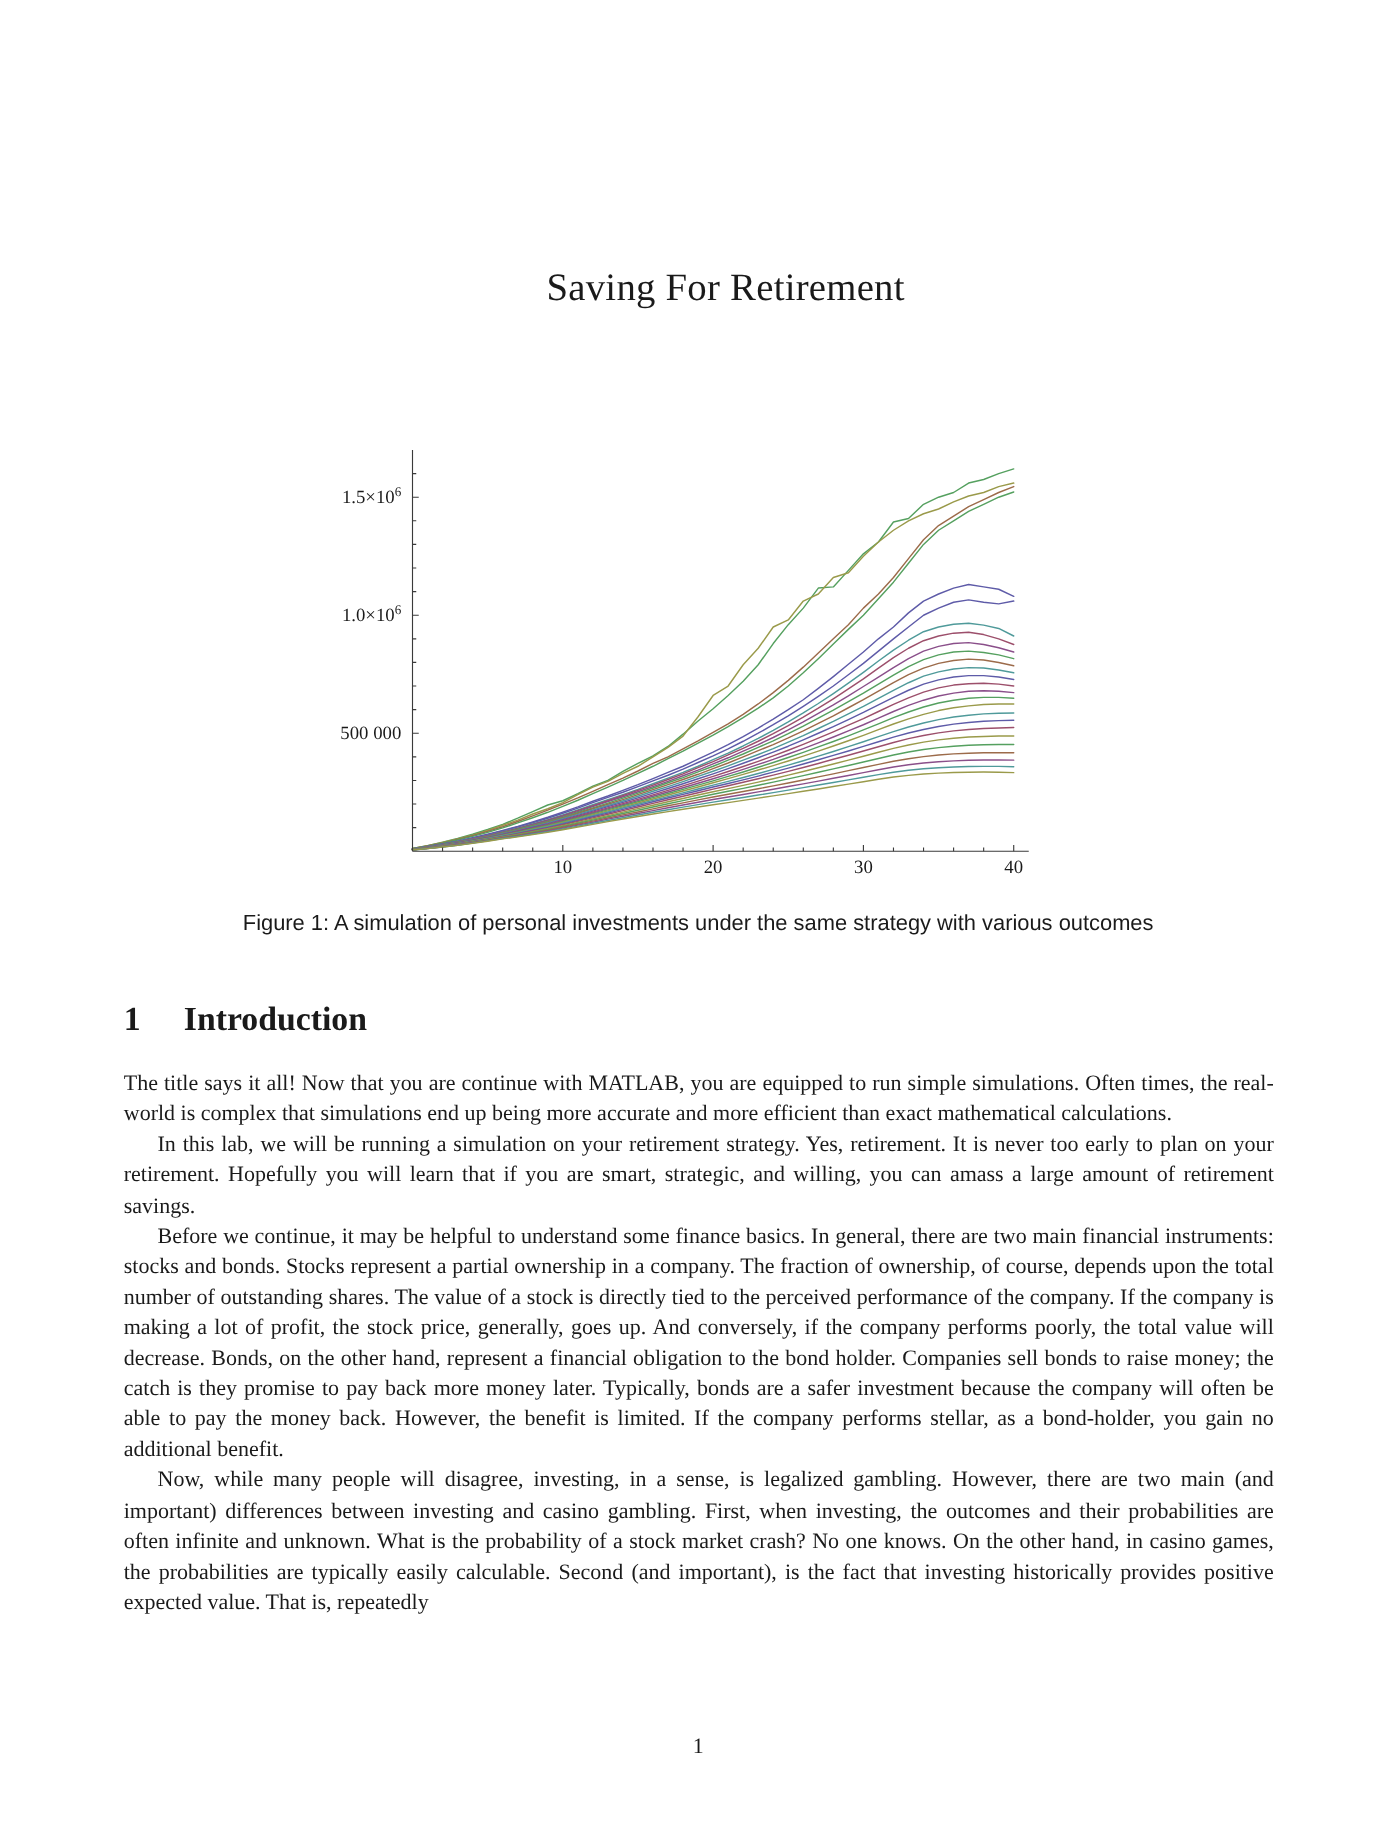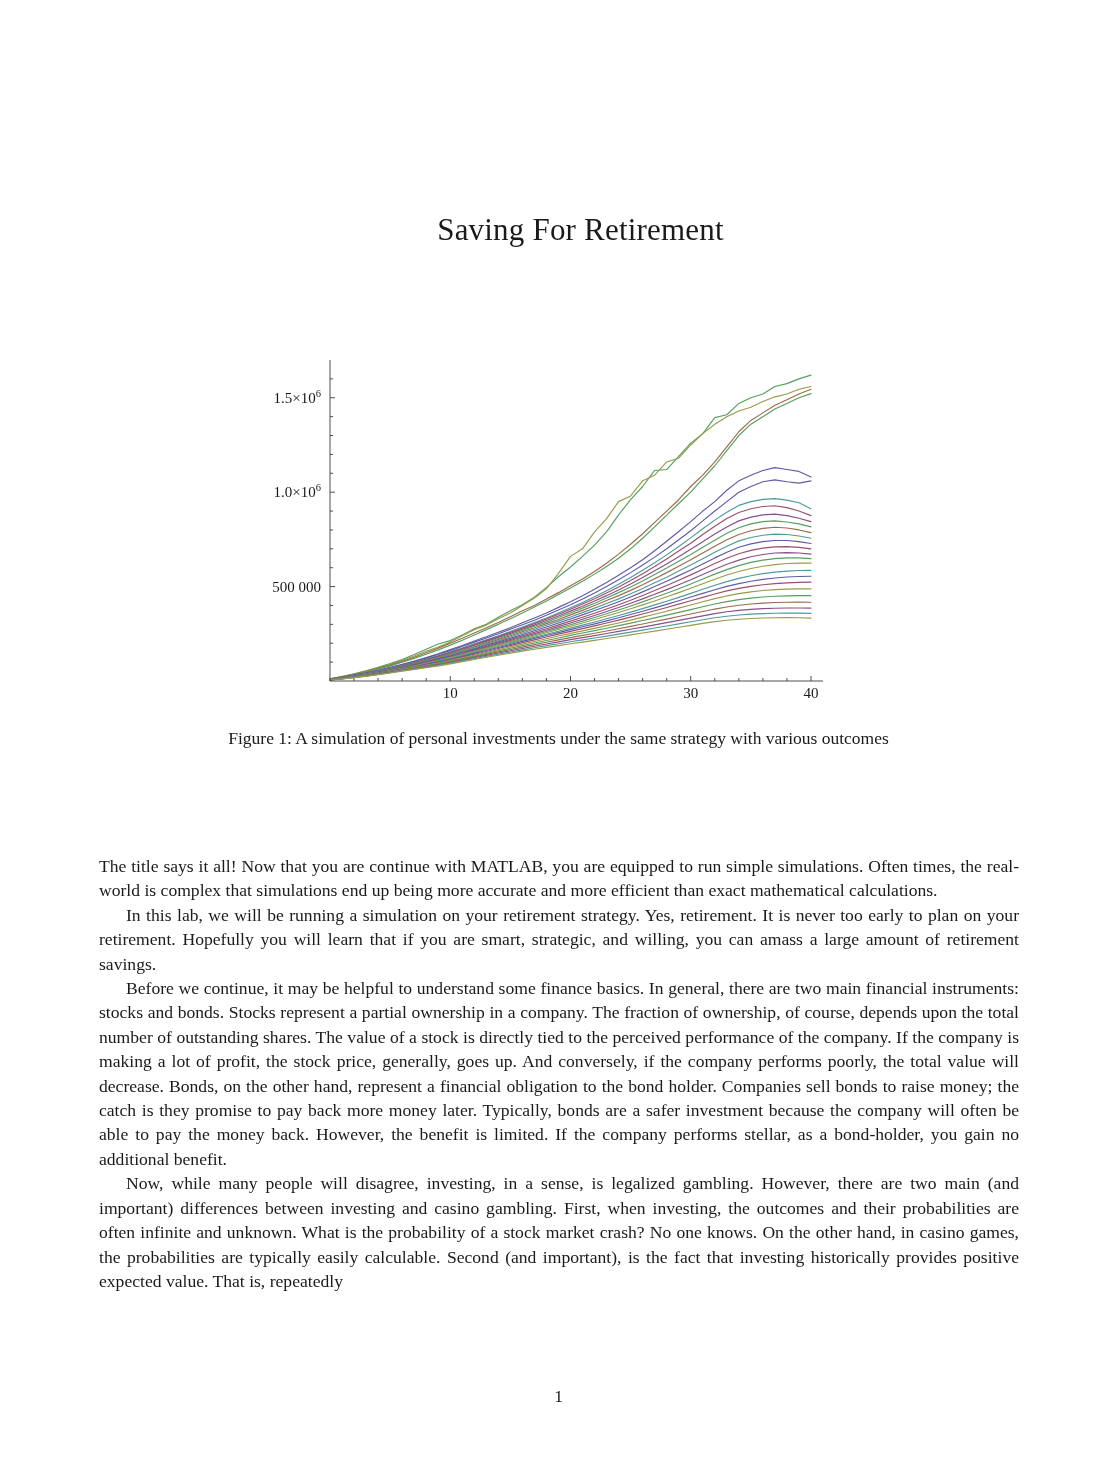--- a/index.html
+++ b/index.html
@@ -53,21 +53,21 @@
     margin: 0 auto;
   }
   .figure-caption {
     position: absolute;
     top: 728px;
     left: 0;
     width: 1117px;
     text-align: center;
     font-size: 17.5px;
     line-height: 1.25;
-    font-family: Liberation Serif, serif;
+    font-family: Liberation Sans, sans-serif;
   }
 
   
   .section-heading {
     position: absolute;
     top: 800px;
     left: 99px;
     width: 920px;
     font-size: 27px;
     font-weight: bold;
@@ -203,20 +203,23 @@
             <text x="62" y="251.58823529411762" text-anchor="end" class="axis-label">500 000</text>
             <text x="62" y="157.17647058823528" text-anchor="end" class="axis-label"><tspan>1.0×10</tspan><tspan dy="-6" font-size="10.5">6</tspan></text>
             <text x="62" y="62.76470588235293" text-anchor="end" class="axis-label"><tspan>1.5×10</tspan><tspan dy="-6" font-size="10.5">6</tspan></text>
           </g>
       </svg>
     </div>
   </div>
 
   <div class="figure-caption">Figure 1: A simulation of personal investments under the same strategy with various outcomes</div>
 
+  <div class="section-heading">
+    <span class="sec-num">1</span><span>Introduction</span>
+  </div>
 
   <div class="body-col">
     <p>The title says it all! Now that you are continue with MATLAB, you are equipped to run simple simulations. Often times, the real-world is complex that simulations end up being more accurate and more efficient than exact mathematical calculations.</p>
     <p class="indent">In this lab, we will be running a simulation on your retirement strategy. Yes, retirement. It is never too early to plan on your retirement. Hopefully you will learn that if you are smart, strategic, and willing, you can amass a large amount of retirement savings.</p>
     <p class="indent">Before we continue, it may be helpful to understand some finance basics. In general, there are two main financial instruments: stocks and bonds. Stocks represent a partial ownership in a company. The fraction of ownership, of course, depends upon the total number of outstanding shares. The value of a stock is directly tied to the perceived performance of the company. If the company is making a lot of profit, the stock price, generally, goes up. And conversely, if the company performs poorly, the total value will decrease. Bonds, on the other hand, represent a financial obligation to the bond holder. Companies sell bonds to raise money; the catch is they promise to pay back more money later. Typically, bonds are a safer investment because the company will often be able to pay the money back. However, the benefit is limited. If the company performs stellar, as a bond-holder, you gain no additional benefit.</p>
     <p class="indent">Now, while many people will disagree, investing, in a sense, is legalized gambling. However, there are two main (and important) differences between investing and casino gambling. First, when investing, the outcomes and their probabilities are often infinite and unknown. What is the probability of a stock market crash? No one knows. On the other hand, in casino games, the probabilities are typically easily calculable. Second (and important), is the fact that investing historically provides positive expected value. That is, repeatedly</p>
   </div>
 
   <div class="page-number">1</div>
 

